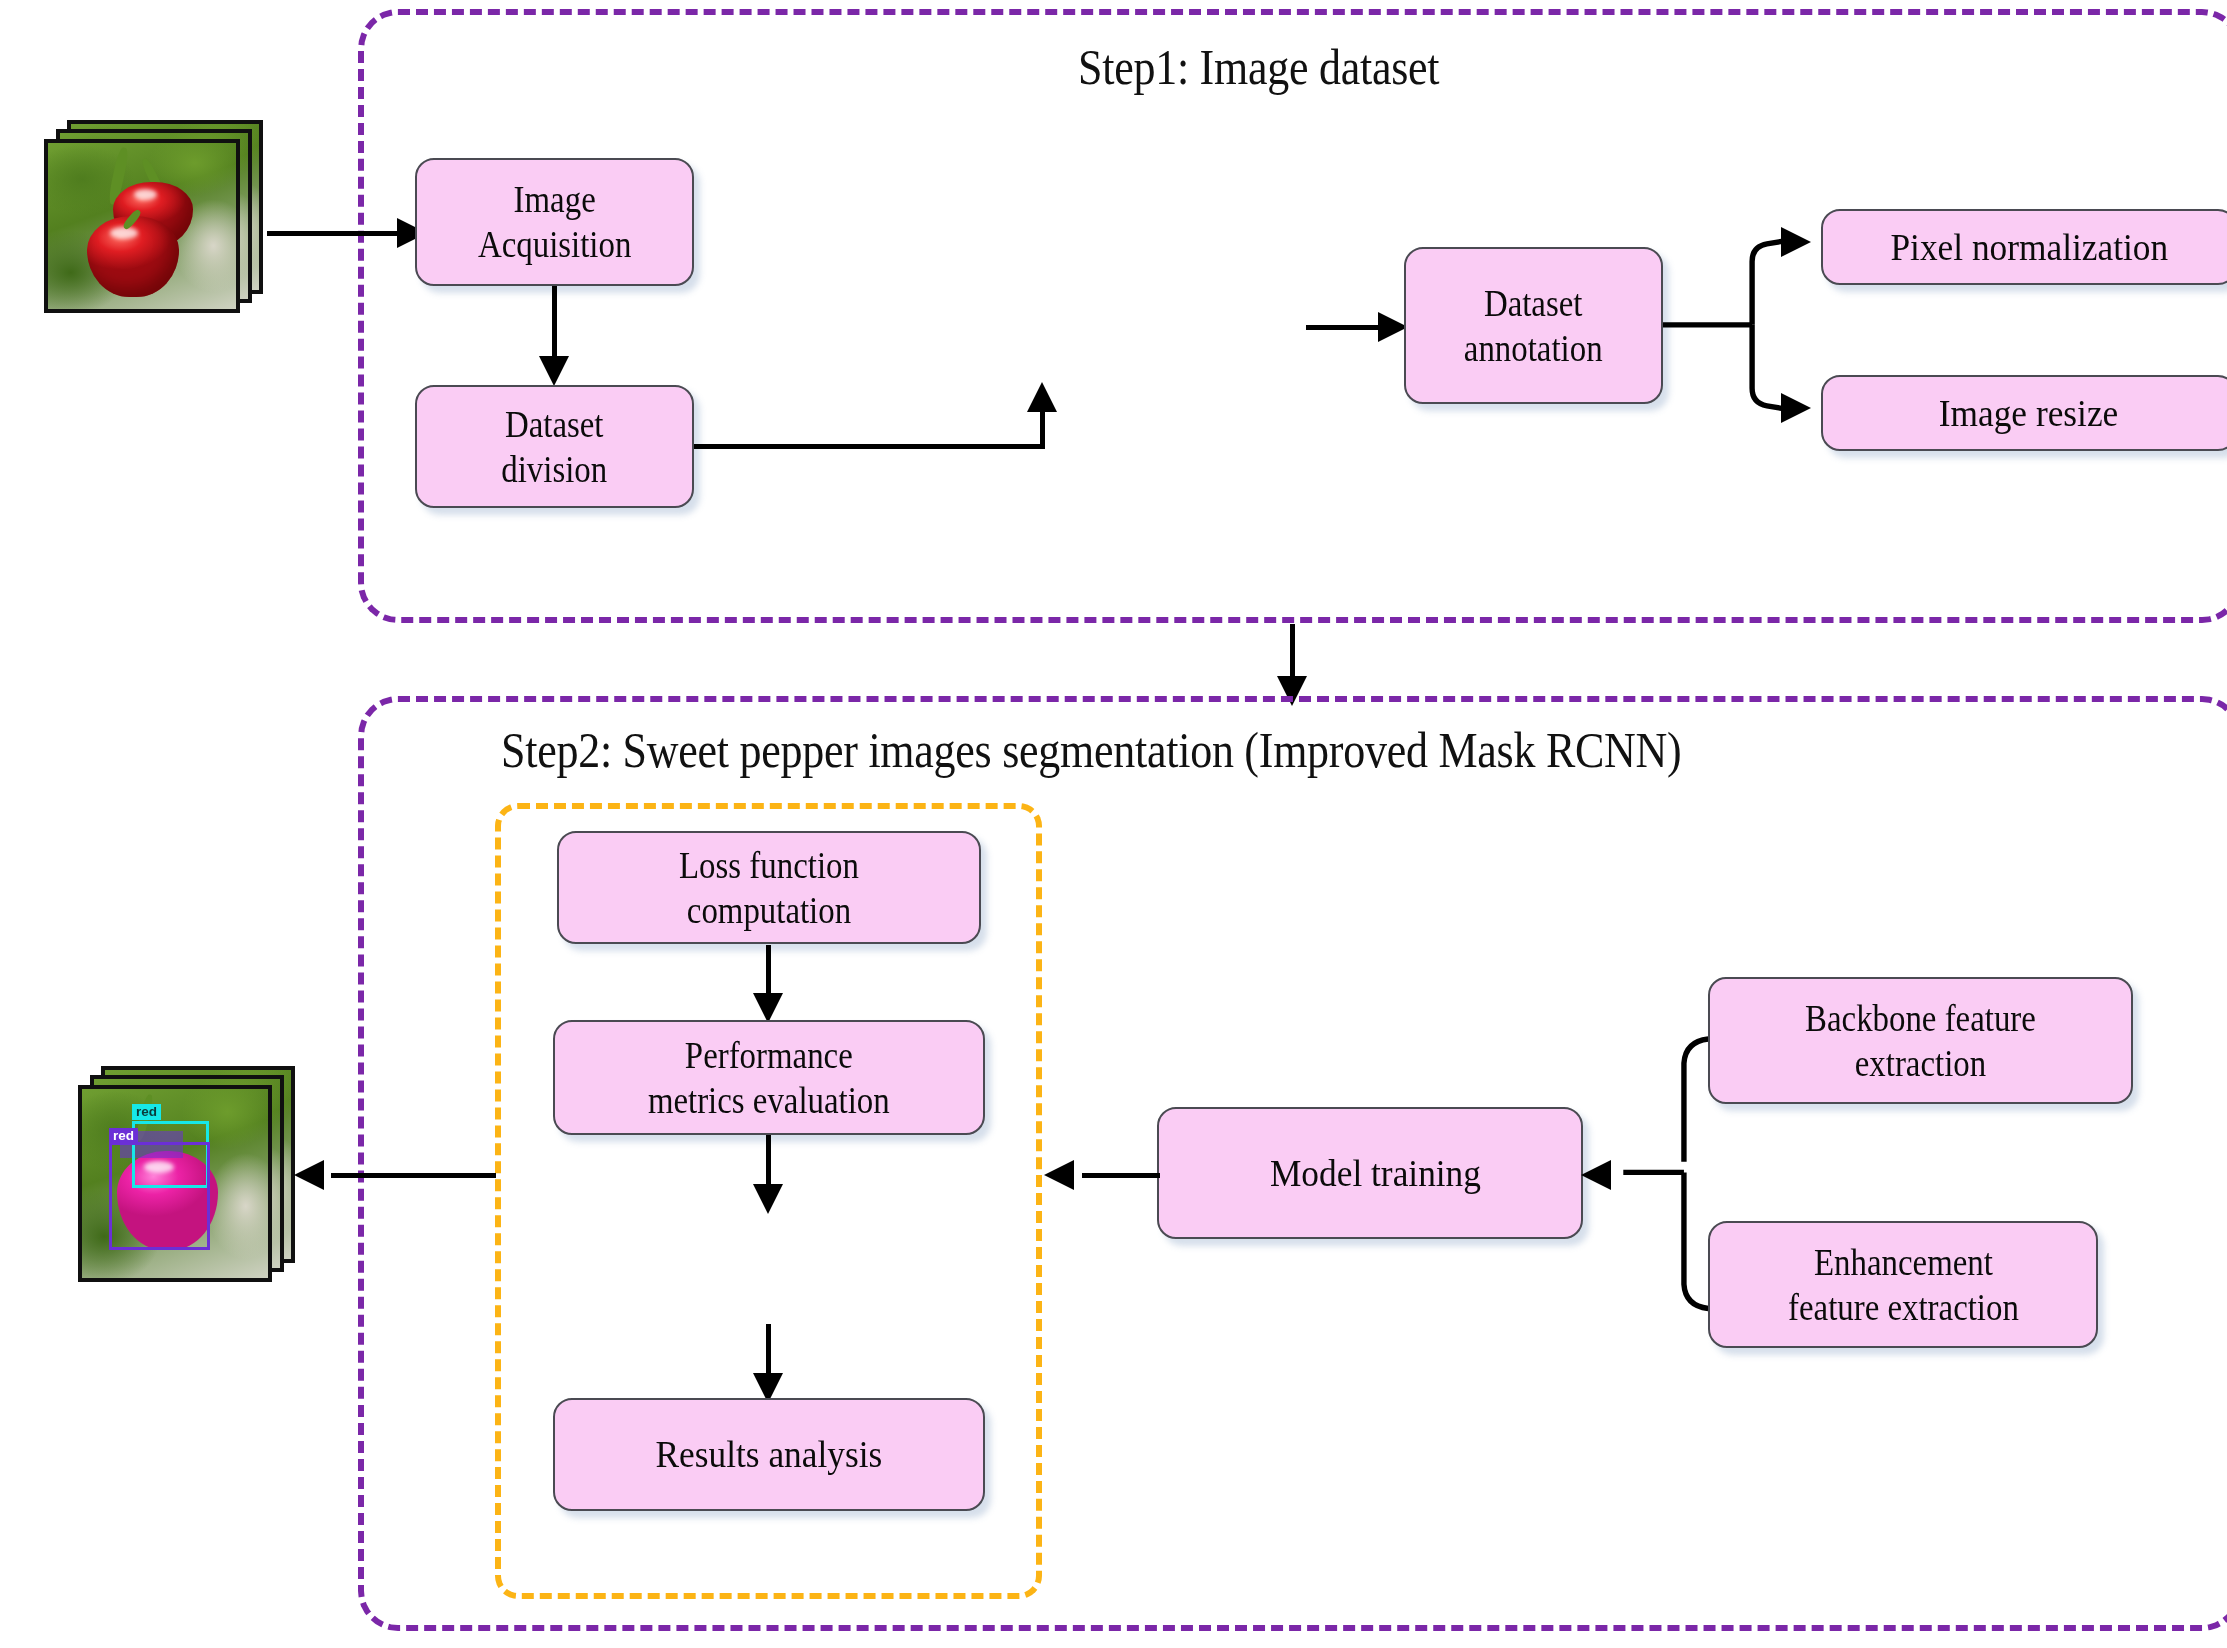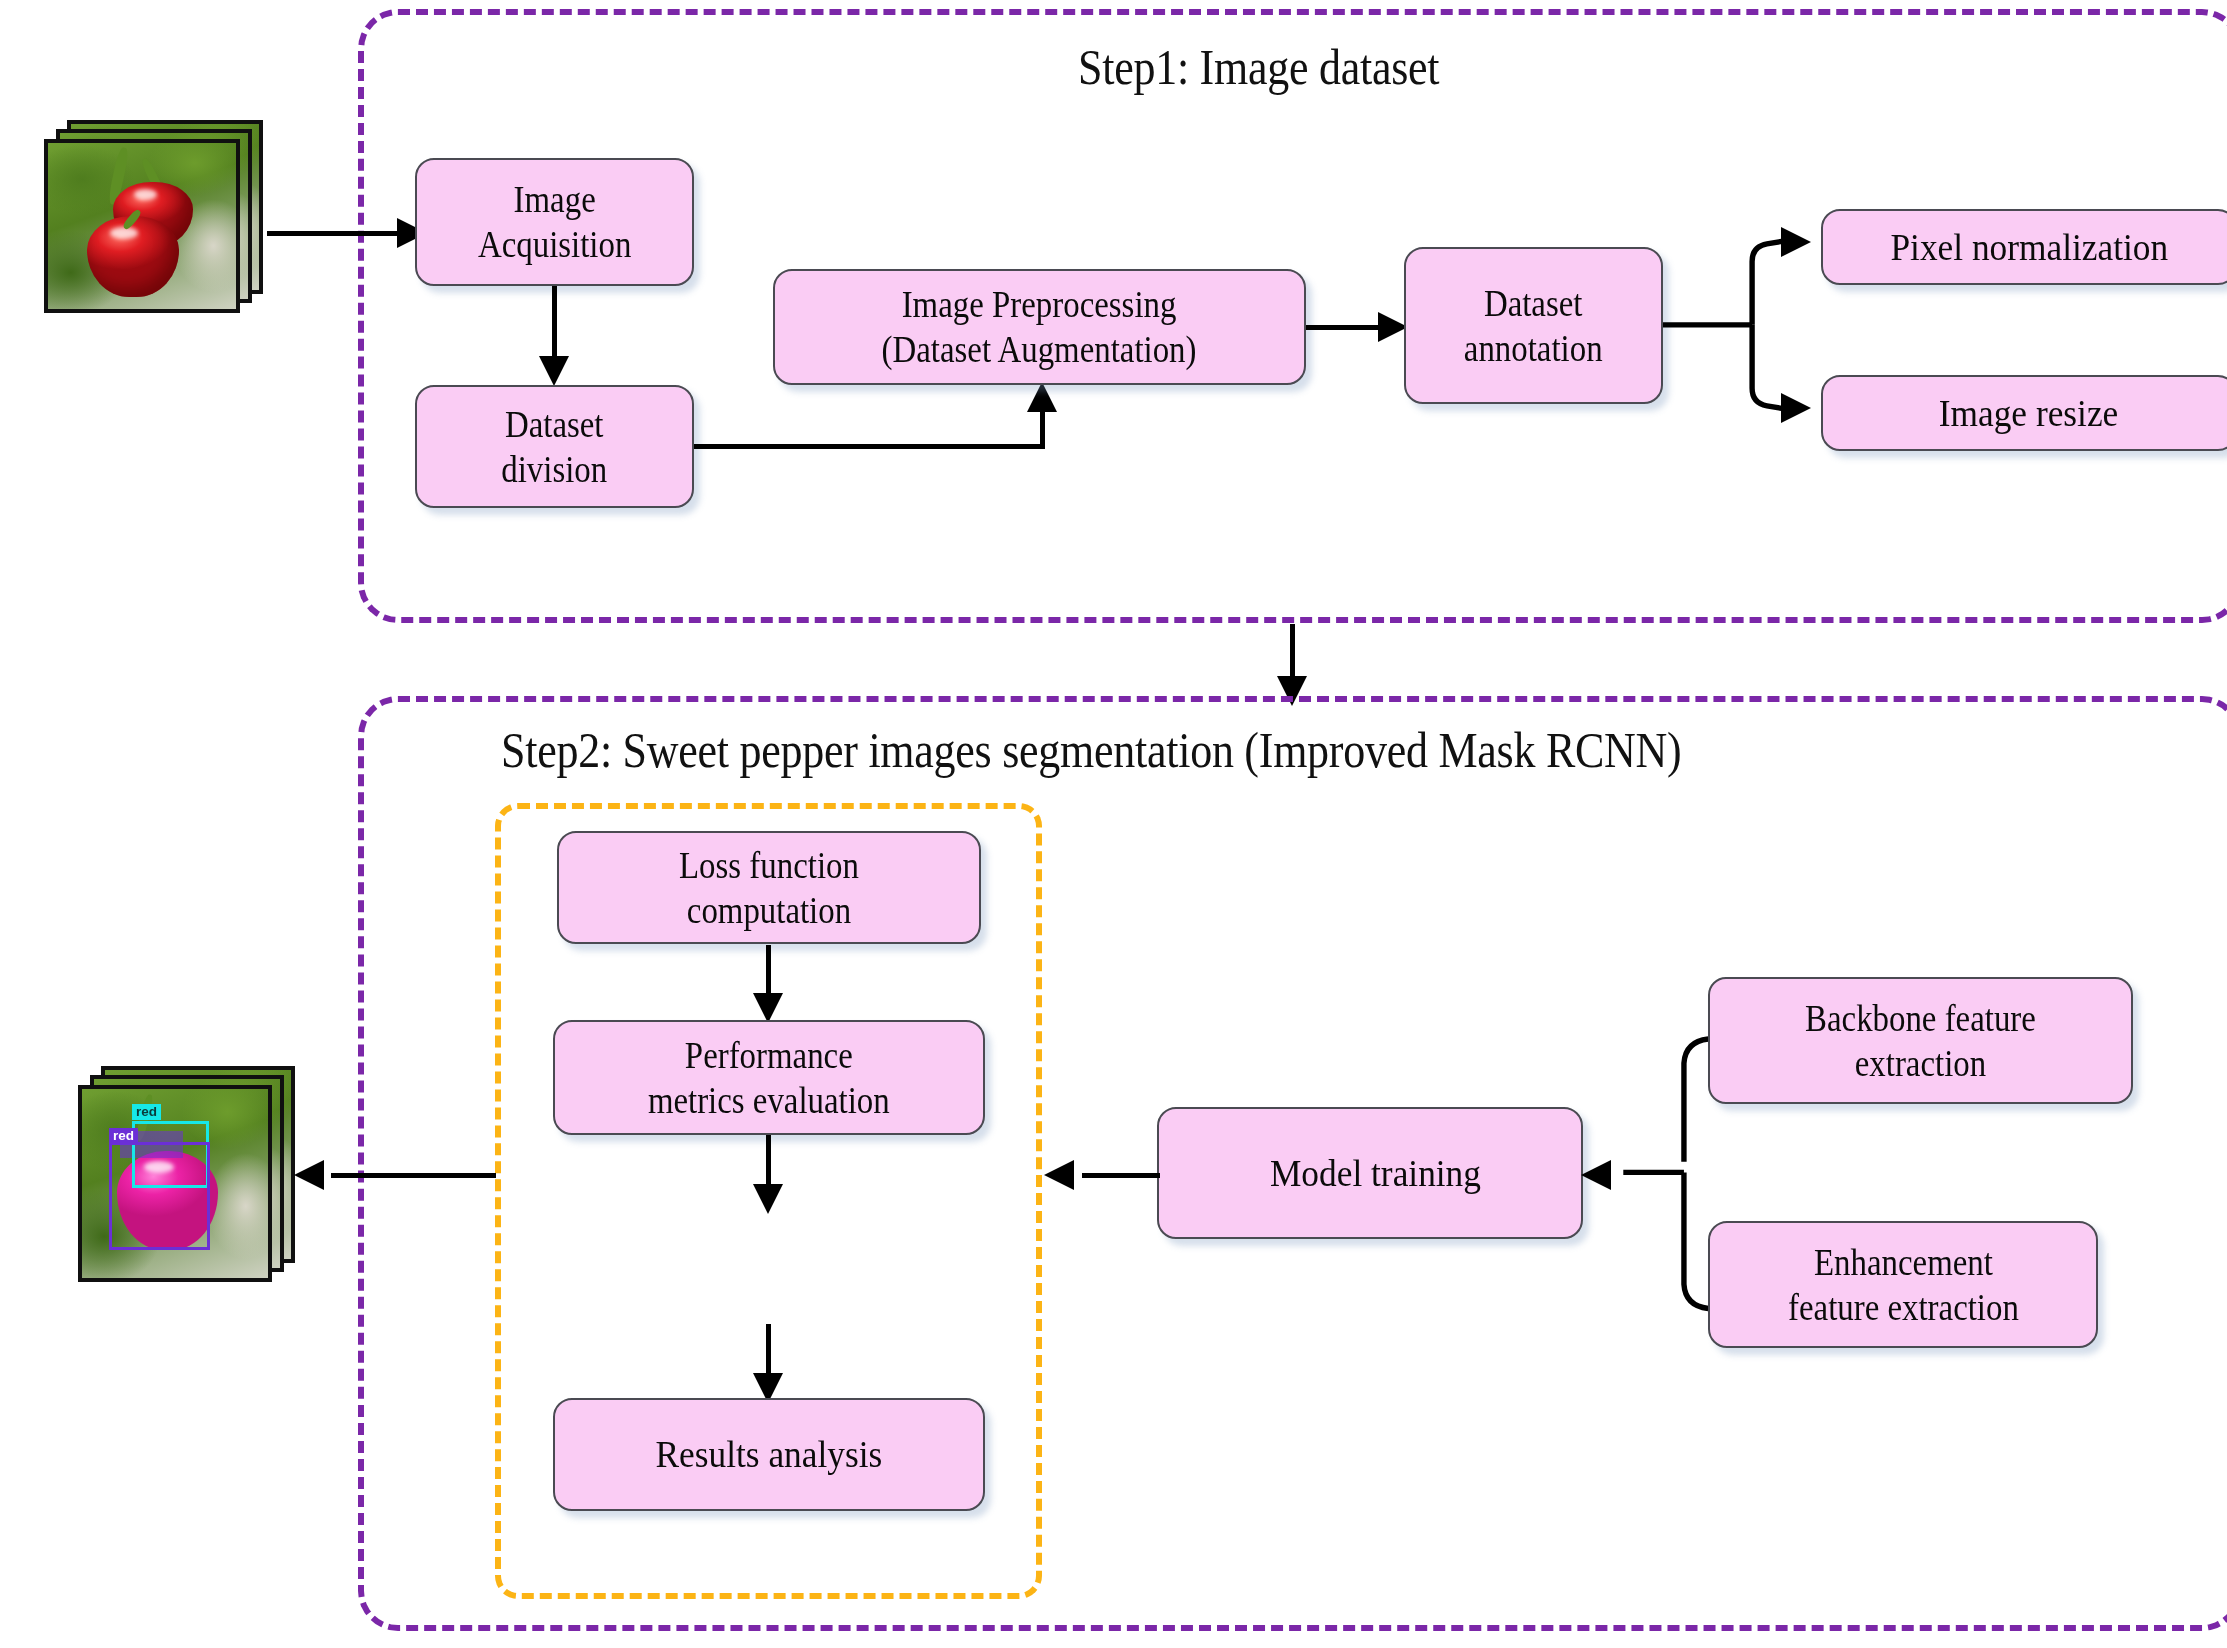--- a/index.html
+++ b/index.html
@@ -160,26 +160,20 @@
     <span>
       <span>Dataset</span>
       <span>division</span>
     </span>
   </div>
 
   <div class="ln h" style="left:665px;top:444px;width:351px;"></div>
   <div class="ln v" style="left:1011px;top:410px;height:36px;"></div>
   <div class="arrow ar-up" style="left:998px;top:382px;"></div>
 
-  <div class="node" style="left:744px;top:269px;width:533px;height:116px;">
-    <span>
-      <span>Image Preprocessing</span>
-      <span>(Dataset Augmentation)</span>
-    </span>
-  </div>
 
   <div class="ln h" style="left:1277px;top:325px;width:74px;"></div>
   <div class="arrow ar-right" style="left:1349px;top:312px;"></div>
 
   <div class="node" style="left:1375px;top:247px;width:259px;height:157px;">
     <span>
       <span>Dataset</span>
       <span>annotation</span>
     </span>
   </div>

